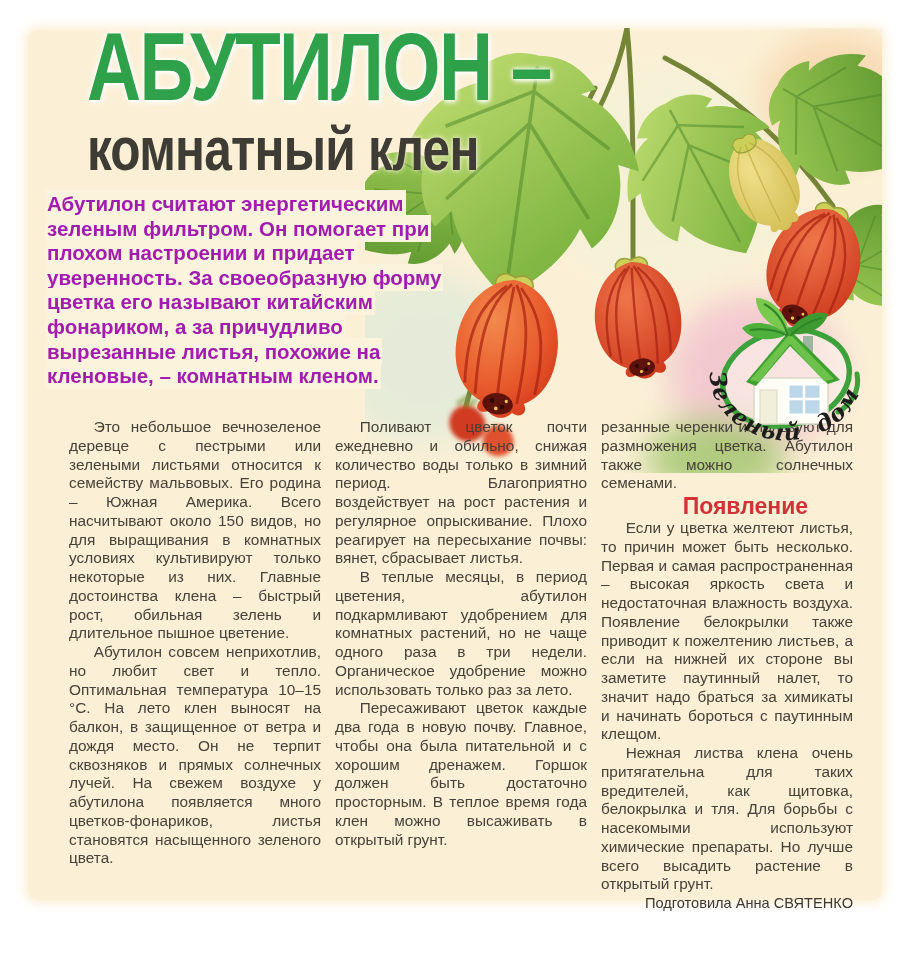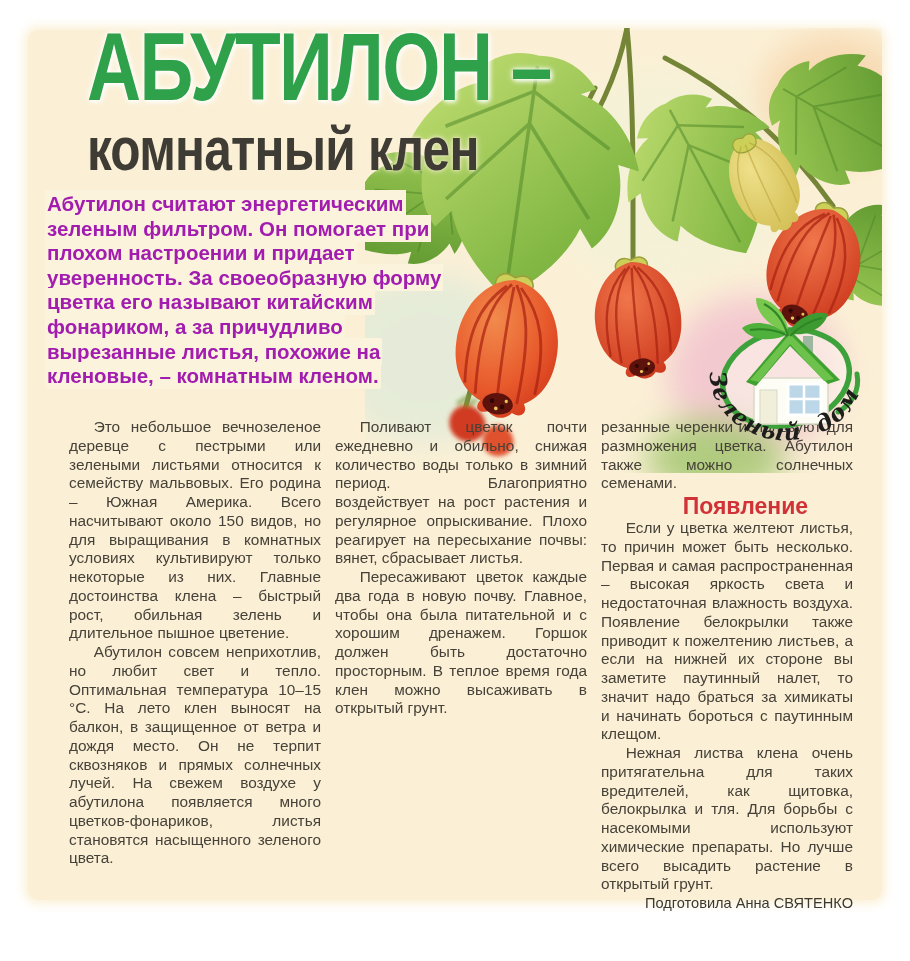--- a/index.html
+++ b/index.html
@@ -208,20 +208,21 @@
   </text>
 </svg>
 
 <div class="cols">
   <div class="col">
     <p>Это небольшое вечнозеленое деревце с пестрыми или зелеными листьями относится к семейству мальвовых. Его родина – Южная Америка. Всего насчитывают около 150 видов, но для выращивания в комнатных условиях культивируют только некоторые из них. Главные достоинства клена – быстрый рост, обильная зелень и длительное пышное цветение.</p>
     <p>Абутилон совсем неприхотлив, но любит свет и тепло. Оптимальная температура 10–15 °С. На лето клен выносят на балкон, в защищенное от ветра и дождя место. Он не терпит сквозняков и прямых солнечных лучей. На свежем воздухе у абутилона появляется много цветков-фонариков, листья становятся насыщенного зеленого цвета.</p>
   </div>
   <div class="col">
     <p>Поливают цветок почти ежедневно и обильно, снижая количество воды только в зимний период. Благоприятно воздействует на рост растения и регулярное опрыскивание. Плохо реагирует на пересыхание почвы: вянет, сбрасывает листья.</p>
+    <p>В теплые месяцы, в период цветения, абутилон подкармливают удобрением для комнатных растений, но не чаще одного раза в три недели. Органическое удобрение можно использовать только раз за лето.</p>
     <p>Пересаживают цветок каждые два года в новую почву. Главное, чтобы она была питательной и с хорошим дренажем. Горшок должен быть достаточно просторным. В теплое время года клен можно высаживать в открытый грунт.</p>
   </div>
   <div class="col">
     <p class="noindent">резанные черенки используют для размножения цветка. Абутилон также можно солнечных семенами.</p>
     <p class="h-red">Появление</p>
     <p>Если у цветка желтеют листья, то причин может быть несколько. Первая и самая распространенная – высокая яркость света и недостаточная влажность воздуха. Появление белокрылки также приводит к пожелтению листьев, а если на нижней их стороне вы заметите паутинный налет, то значит надо браться за химикаты и начинать бороться с паутинным клещом.</p>
     <p>Нежная листва клена очень притягательна для таких вредителей, как щитовка, белокрылка и тля. Для борьбы с насекомыми используют химические препараты. Но лучше всего высадить растение в открытый грунт.</p>
     <p class="byline">Подготовила Анна СВЯТЕНКО</p>
   </div>
 </div>

